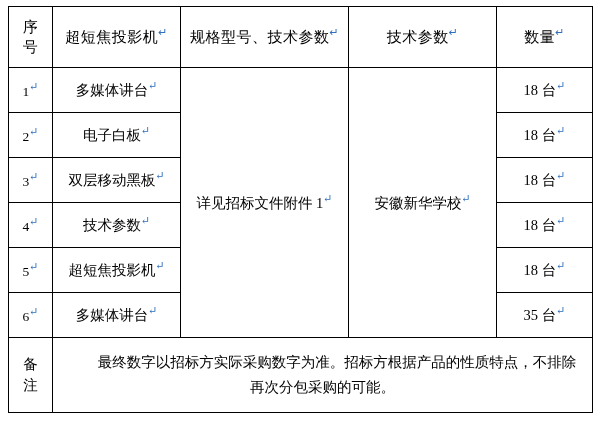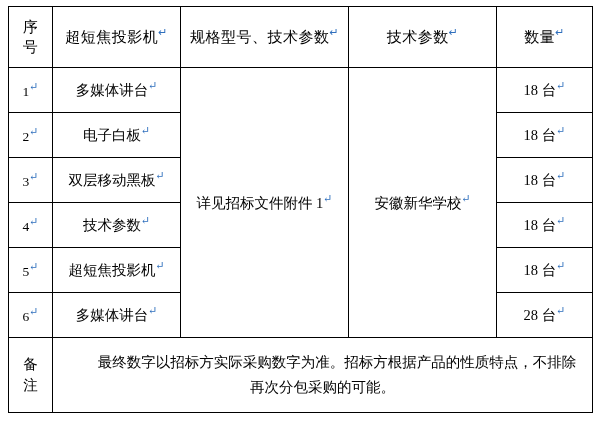--- a/index.html
+++ b/index.html
@@ -189,21 +189,21 @@
       </tr>
 
       <tr>
         <td class="rowcell seqcell">
           <span>6</span><span class="mark">↵</span>
         </td>
         <td class="rowcell">
           <span>多媒体讲台</span><span class="mark">↵</span>
         </td>
         <td class="rowcell">
-          <span>28 台</span><span class="mark">↵</span>
+          <span>35 台</span><span class="mark">↵</span>
         </td>
       </tr>
 
       <tr>
         <td class="remark-label">
           <div>备</div>
           <div>注</div>
         </td>
         <td class="remark-body" colspan="4">
           <p>最终数字以招标方实际采购数字为准。招标方根据产品的性质特点，不排除再次分包采购的可能。</p>

